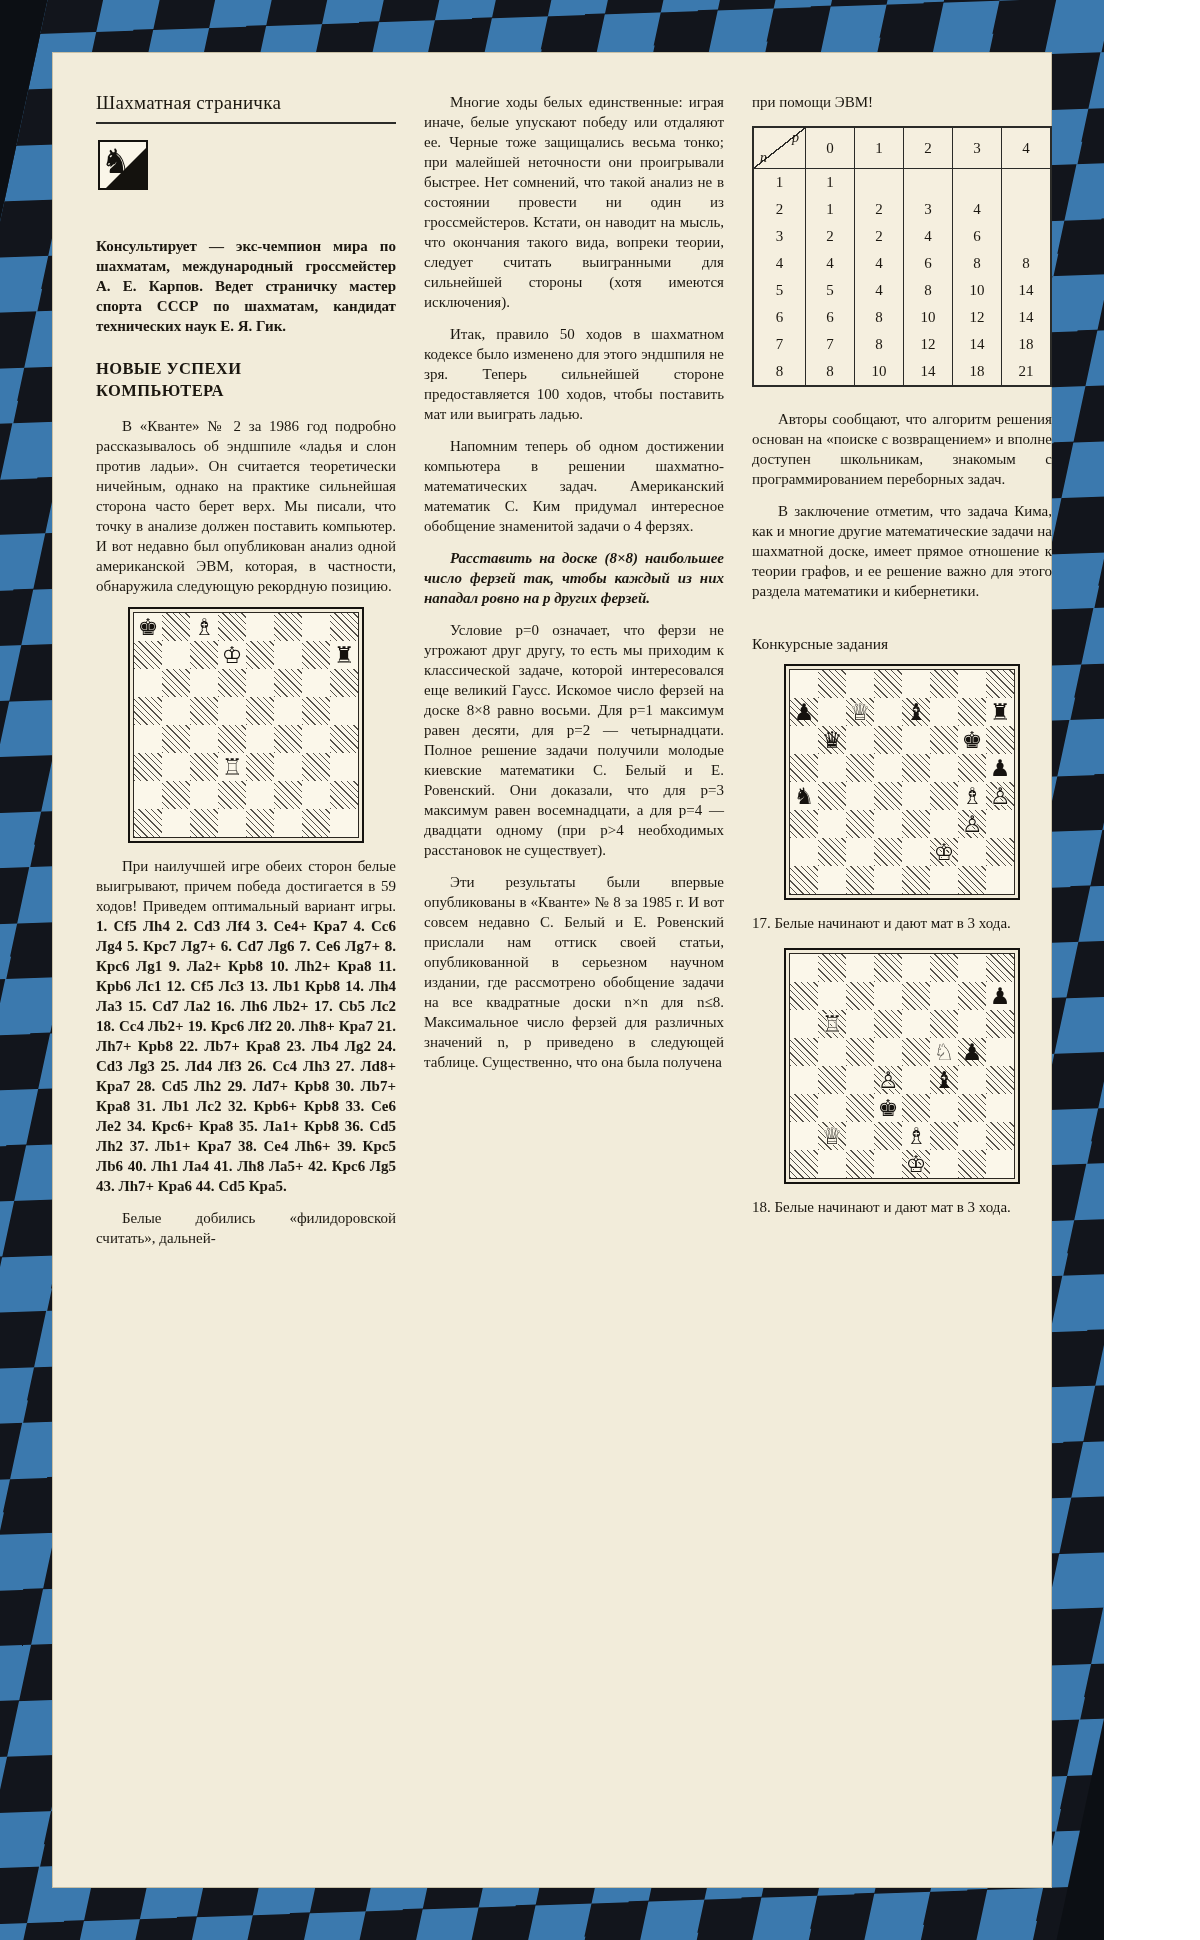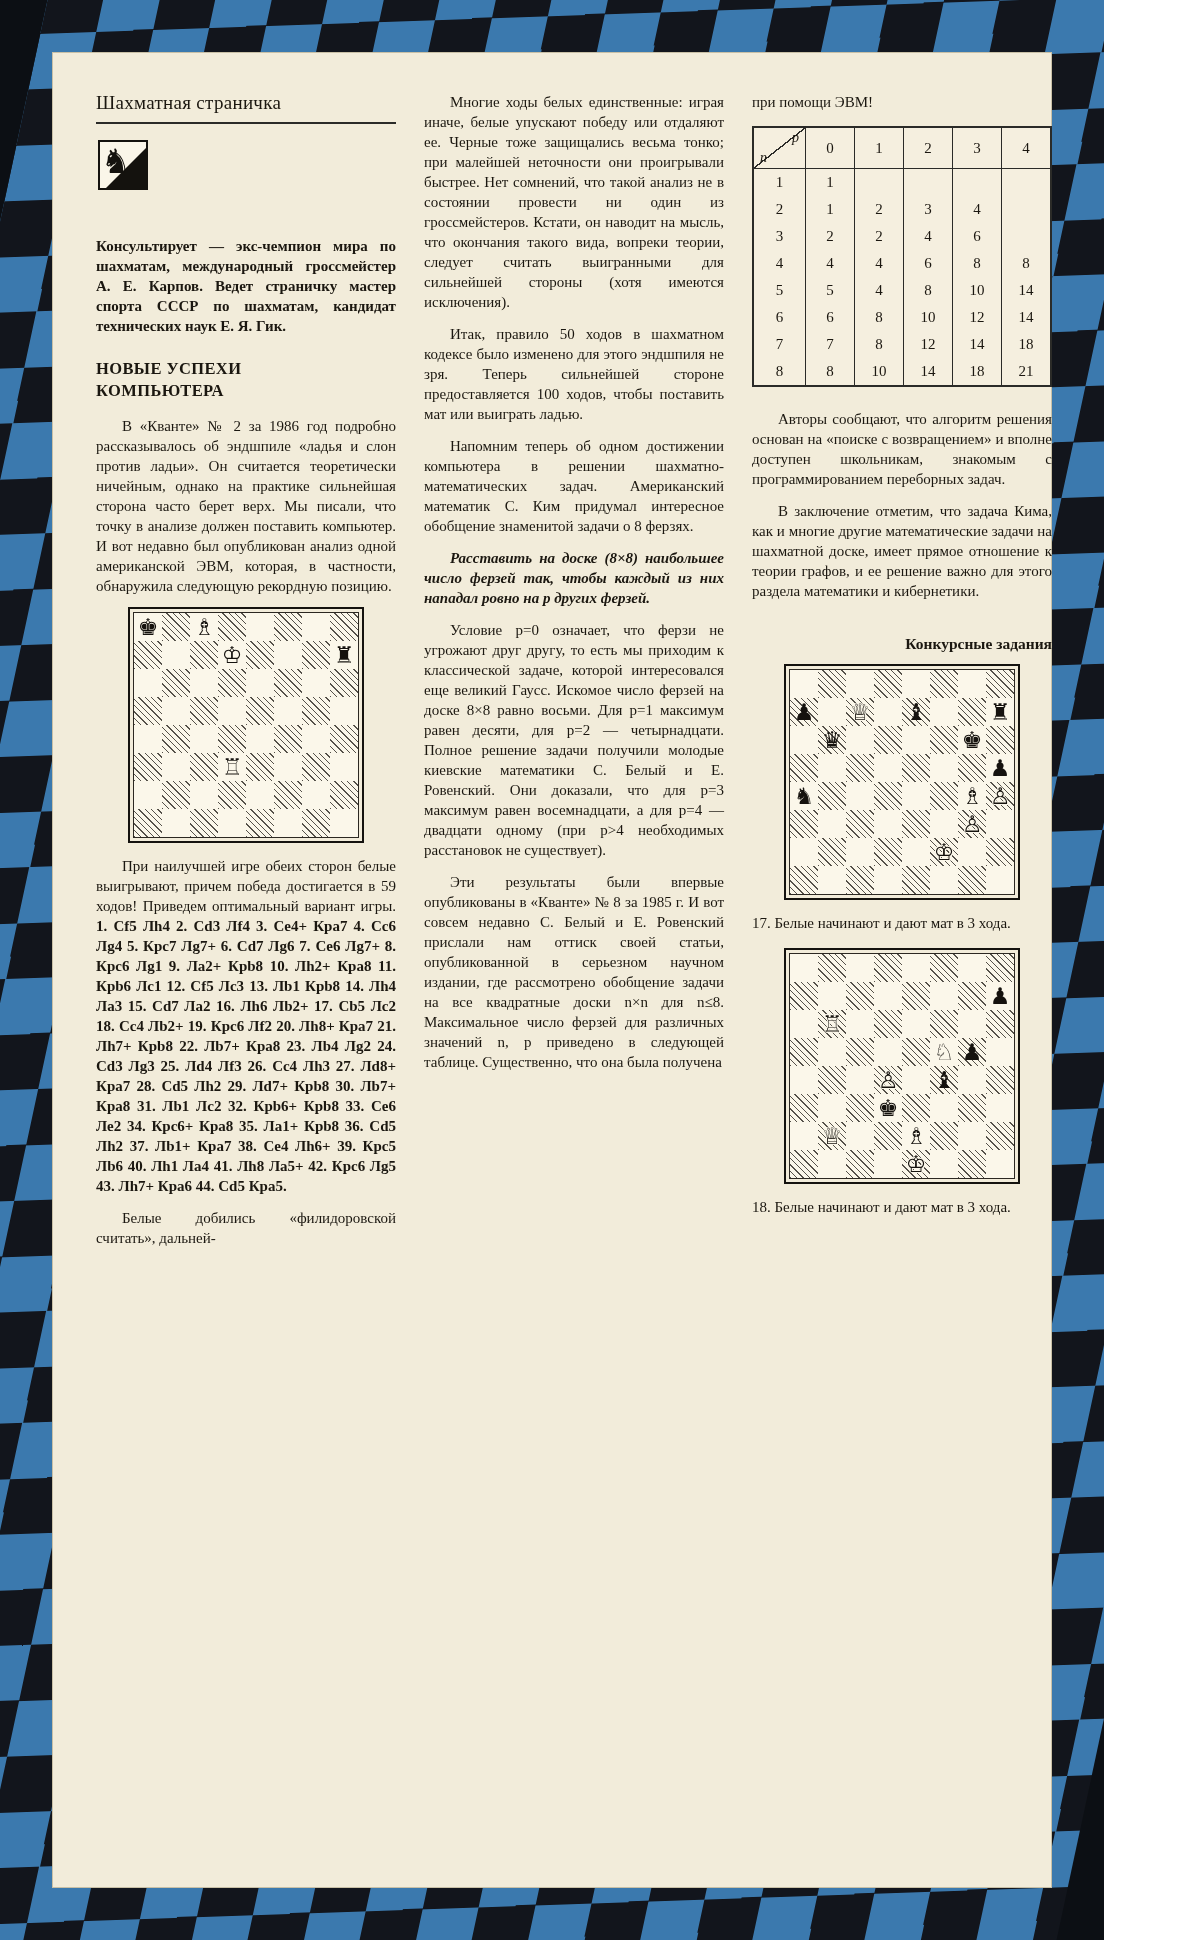--- a/index.html
+++ b/index.html
@@ -16,21 +16,21 @@
   .para{margin:0 0 12px 0;font-size:15px;line-height:20px;text-align:justify;}
   .indent{text-indent:26px;}
   .bold{font-weight:bold;}
   .italic{font-style:italic;}
   .page-title{font-size:19px;margin:0;font-weight:normal;letter-spacing:.3px;}
   .header-rule{border:none;border-top:2px solid #2b2b28;margin:8px 0 16px 0;}
   .logo{width:46px;height:46px;border:2px solid #14120e;position:relative;background:#faf6e9;margin:0 0 46px 2px;}
   .logo-tri{position:absolute;right:0;bottom:0;width:0;height:0;border-left:40px solid transparent;border-bottom:40px solid #14120e;}
   .logo-knight{position:absolute;top:-4px;left:1px;font-size:34px;line-height:46px;color:#14120e;font-family:"DejaVu Sans",sans-serif;}
   .article-heading{font-size:16.5px;font-weight:bold;max-width:190px;margin:22px 0 14px 0;line-height:22px;letter-spacing:.4px;}
-  .contest-heading{font-size:15.5px;font-weight:bold;text-align:right;margin:34px 0 10px 0;}
+  .contest-heading{font-size:15.5px;font-weight:normal;text-align:left;margin:34px 0 10px 0;}
   .board-wrap{display:flex;justify-content:center;margin:16px 0 18px 0;}
   .board{display:grid;grid-template-columns:repeat(8,28px);grid-auto-rows:28px;
     border:1px solid #2c2822;outline:2px solid #14120e;outline-offset:3px;background:#fbf7ea;}
   .sq{display:flex;align-items:center;justify-content:center;box-sizing:border-box;
     font-family:"DejaVu Sans",sans-serif;font-size:23px;color:#15120e;}
   .sq.dark{background-image:repeating-linear-gradient(45deg,#55514a 0 1px,transparent 1px 4.5px);}
   .sq.wp{text-shadow:-1px 0 #fbf7ea,1px 0 #fbf7ea,0 -1px #fbf7ea,0 1px #fbf7ea,-1px -1px #fbf7ea,1px 1px #fbf7ea;}
   .caption{font-size:15px;font-weight:normal;line-height:20px;margin:0 0 20px 0;text-align:justify;}
   table.qtable{border-collapse:collapse;margin:14px auto 22px auto;background:#f5efdf;}
   table.qtable th,table.qtable td{font-size:15px;text-align:center;min-width:40px;height:27px;padding:0 4px;border-left:1px solid #2b2b28;}
@@ -129,21 +129,21 @@
                 <div class="sq light"></div>
               </div>
           </div>
           <p class="para indent"><span>При наилучшей игре обеих сторон белые выигрывают, причем победа достигается в 59 ходов! Приведем оптимальный вариант игры.</span> <span class="bold">1. Cf5 Лh4 2. Cd3 Лf4 3. Ce4+ Кра7 4. Cc6 Лg4 5. Крс7 Лg7+ 6. Cd7 Лg6 7. Ce6 Лg7+ 8. Крс6 Лg1 9. Ла2+ Крb8 10. Лh2+ Кра8 11. Крb6 Лс1 12. Cf5 Лс3 13. Лb1 Крb8 14. Лh4 Ла3 15. Cd7 Ла2 16. Лh6 Лb2+ 17. Cb5 Лс2 18. Cc4 Лb2+ 19. Крс6 Лf2 20. Лh8+ Кра7 21. Лh7+ Крb8 22. Лb7+ Кра8 23. Лb4 Лg2 24. Cd3 Лg3 25. Лd4 Лf3 26. Cc4 Лh3 27. Лd8+ Кра7 28. Cd5 Лh2 29. Лd7+ Крb8 30. Лb7+ Кра8 31. Лb1 Лс2 32. Крb6+ Крb8 33. Ce6 Ле2 34. Крс6+ Кра8 35. Ла1+ Крb8 36. Cd5 Лh2 37. Лb1+ Кра7 38. Ce4 Лh6+ 39. Крс5 Лb6 40. Лh1 Ла4 41. Лh8 Ла5+ 42. Крс6 Лg5 43. Лh7+ Кра6 44. Cd5 Кра5.</span></p>
           <p class="para indent">Белые добились «филидоровской считать», дальней-</p>
         </div>
 
         <div class="col">
           <p class="para indent">Многие ходы белых единственные: играя иначе, белые упускают победу или отдаляют ее. Черные тоже защищались весьма тонко; при малейшей неточности они проигрывали быстрее. Нет сомнений, что такой анализ не в состоянии провести ни один из гроссмейстеров. Кстати, он наводит на мысль, что окончания такого вида, вопреки теории, следует считать выигранными для сильнейшей стороны (хотя имеются исключения).</p>
           <p class="para indent">Итак, правило 50 ходов в шахматном кодексе было изменено для этого эндшпиля не зря. Теперь сильнейшей стороне предоставляется 100 ходов, чтобы поставить мат или выиграть ладью.</p>
-          <p class="para indent">Напомним теперь об одном достижении компьютера в решении шахматно-математических задач. Американский математик С. Ким придумал интересное обобщение знаменитой задачи о 8 ферзях.</p>
+          <p class="para indent">Напомним теперь об одном достижении компьютера в решении шахматно-математических задач. Американский математик С. Ким придумал интересное обобщение знаменитой задачи о 4 ферзях.</p>
           <p class="para indent italic bold">Расставить на доске (8×8) наибольшее число ферзей так, чтобы каждый из них нападал ровно на p других ферзей.</p>
           <p class="para indent">Условие p=0 означает, что ферзи не угрожают друг другу, то есть мы приходим к классической задаче, которой интересовался еще великий Гаусс. Искомое число ферзей на доске 8×8 равно восьми. Для p=1 максимум равен десяти, для p=2 — четырнадцати. Полное решение задачи получили молодые киевские математики С. Белый и Е. Ровенский. Они доказали, что для p=3 максимум равен восемнадцати, а для p=4 — двадцати одному (при p&gt;4 необходимых расстановок не существует).</p>
           <p class="para indent">Эти результаты были впервые опубликованы в «Кванте» № 8 за 1985 г. И вот совсем недавно С. Белый и Е. Ровенский прислали нам оттиск своей статьи, опубликованной в серьезном научном издании, где рассмотрено обобщение задачи на все квадратные доски n×n для n≤8. Максимальное число ферзей для различных значений n, p приведено в следующей таблице. Существенно, что она была получена</p>
         </div>
 
         <div class="col">
           <p class="para">при помощи ЭВМ!</p>
           <table class="qtable">
             <thead>
                 <tr>

